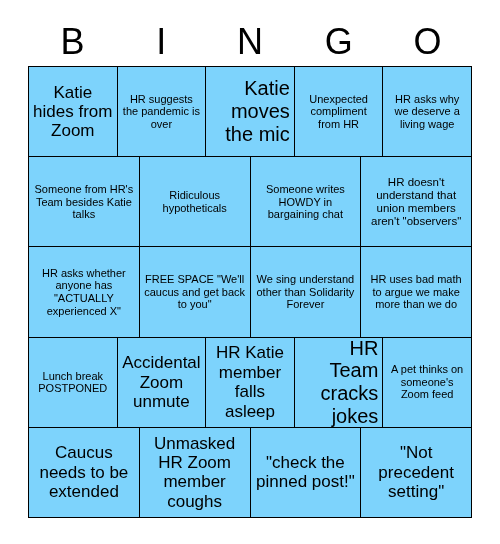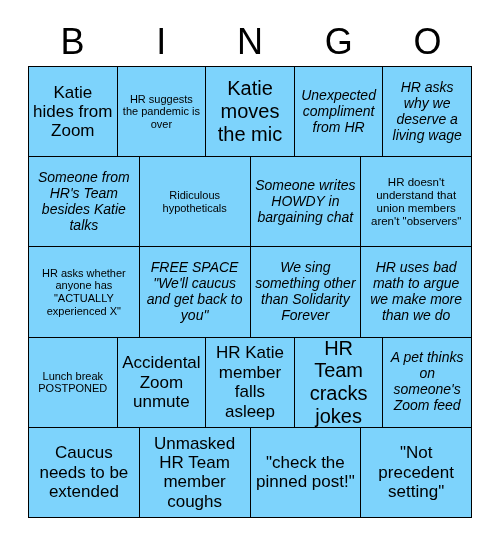--- a/index.html
+++ b/index.html
@@ -75,23 +75,23 @@
   }
   .cell-text {
     display: block;
     width: 100%;
     line-height: 1.14;
     word-wrap: break-word;
     overflow-wrap: break-word;
     hyphens: none;
   }
   
-  .fs-xl .cell-text { font-size: 20px; }
+  .fs-xl .cell-text { font-size: 20px; text-align: right; }
   .fs-lg .cell-text { font-size: 17px; }
-  .fs-md .cell-text { font-size: 14px; font-style: italic; }
+  .fs-md .cell-text { font-size: 11px; }
   .fs-sm .cell-text { font-size: 11px; }
   .fs-xs .cell-text { font-size: 11.5px; }
 </style>
 </head>
 <body>
 
 <div id="card">
 
   <div id="header">
     <div class="header-cell">B</div>
@@ -137,21 +137,21 @@
     </div>
 
     <div class="grid-row">
       <div class="cell fs-sm">
           <span class="cell-text">HR asks whether anyone has "ACTUALLY experienced X"</span>
         </div>
       <div class="cell fs-md">
           <span class="cell-text">FREE SPACE "We'll caucus and get back to you"</span>
         </div>
       <div class="cell fs-md">
-          <span class="cell-text">We sing something other than Solidarity Forever</span>
+          <span class="cell-text">We sing understand other than Solidarity Forever</span>
         </div>
       <div class="cell fs-md">
           <span class="cell-text">HR uses bad math to argue we make more than we do</span>
         </div>
     </div>
 
     <div class="grid-row">
       <div class="cell fs-sm">
           <span class="cell-text">Lunch break POSTPONED</span>
         </div>
@@ -167,21 +167,21 @@
       <div class="cell fs-md">
           <span class="cell-text">A pet thinks on someone's Zoom feed</span>
         </div>
     </div>
 
     <div class="grid-row">
       <div class="cell fs-lg">
           <span class="cell-text">Caucus needs to be extended</span>
         </div>
       <div class="cell fs-lg">
-          <span class="cell-text">Unmasked HR Team member coughs</span>
+          <span class="cell-text">Unmasked HR Zoom member coughs</span>
         </div>
       <div class="cell fs-lg">
           <span class="cell-text">"check the pinned post!"</span>
         </div>
       <div class="cell fs-lg">
           <span class="cell-text">"Not precedent setting"</span>
         </div>
     </div>
 
   </div>

